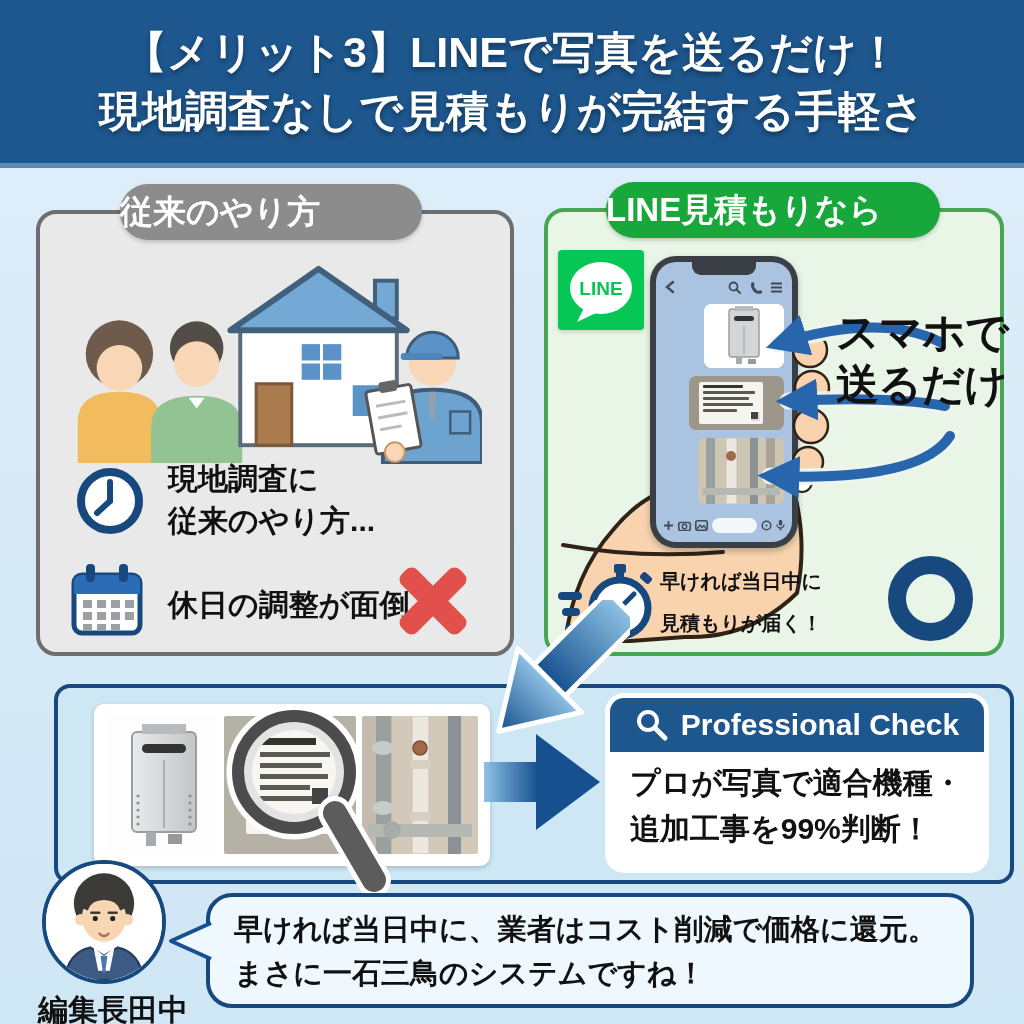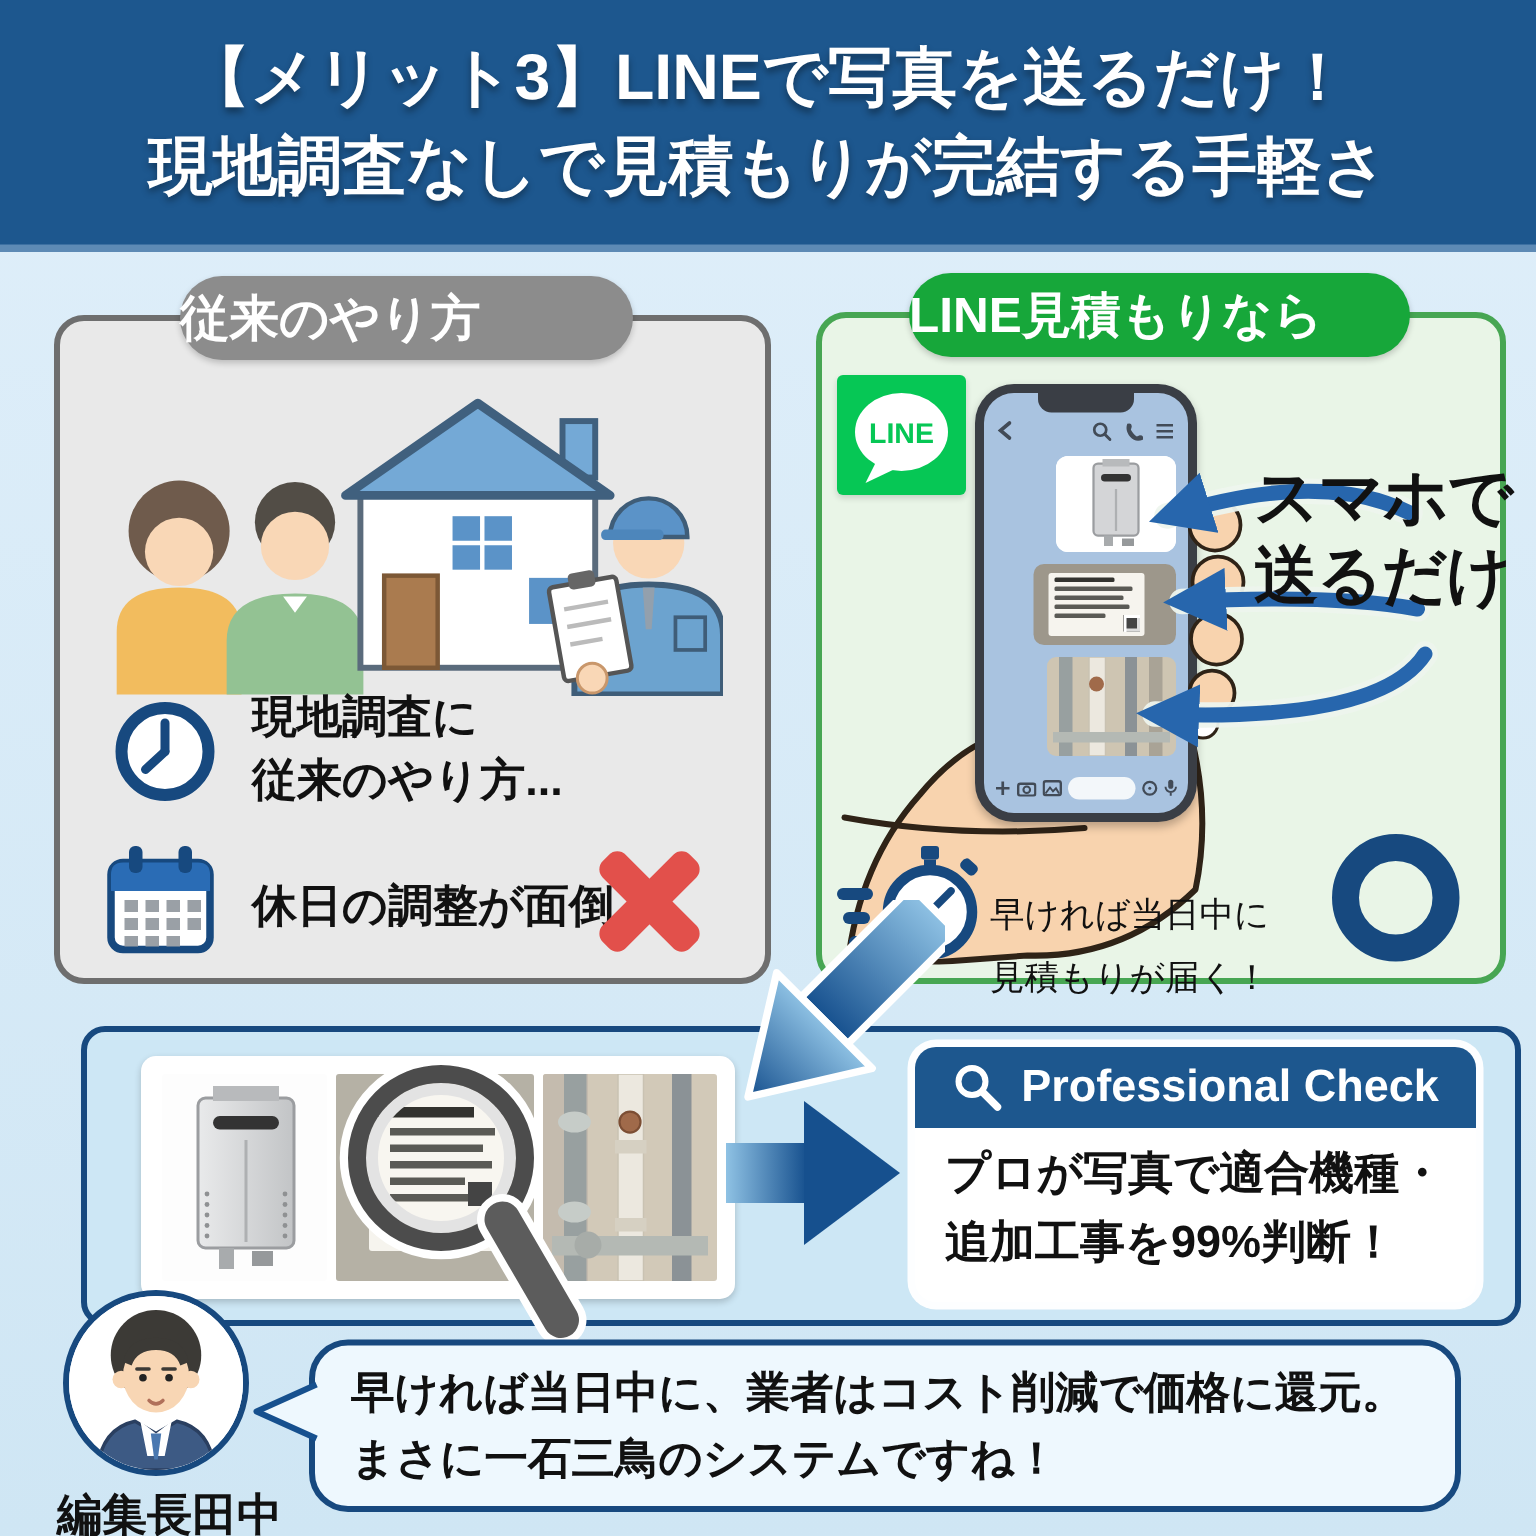--- a/index.html
+++ b/index.html
@@ -50,21 +50,21 @@
   .msg2{width:95px;height:54px;background:#9d978b;border-radius:7px;position:relative;overflow:hidden;}
   .msg2 .lbl{position:absolute;left:10px;top:6px;width:64px;height:42px;background:#f6f4ee;border-radius:2px;padding:3px 4px;box-sizing:border-box;}
   .lbl .bar{height:3px;background:#5a5a55;margin-bottom:3px;border-radius:1px;}
   .lbl .qr{position:absolute;right:3px;bottom:3px;width:11px;height:11px;background:#444;
     box-shadow:inset 2px 2px 0 #fff,inset -2px -2px 0 #ddd;}
   .msg3{width:86px;height:66px;border-radius:6px;overflow:hidden;}
   .botbar{position:absolute;left:7px;right:7px;bottom:6px;height:22px;display:flex;align-items:center;gap:4px;}
   .input-pill{flex:1;height:15px;background:#f3f7fa;border-radius:8px;}
   .note-text{left:836px;top:306px;font-size:43px;font-weight:800;line-height:52px;
     letter-spacing:-1px;z-index:5;color:#111;white-space:nowrap;}
-  .speed-text{left:660px;top:588px;font-size:23px;font-weight:400;line-height:42px;z-index:3;white-space:nowrap;}
+  .speed-text{left:660px;top:560px;font-size:20px;font-weight:700;line-height:42px;z-index:3;white-space:nowrap;}
   .o-mark{left:888px;top:556px;width:85px;height:85px;border-radius:50%;
     border:18px solid var(--accent_blue,#17497f);box-sizing:border-box;z-index:3;}
   
   .panel-bottom{left:36px;top:684px;width:952px;height:192px;background:var(--bottom_panel_bg,#cde7f5);
     border:4px solid var(--accent_blue,#1d5a8f);border-radius:16px;z-index:5;margin-left:18px;}
   .photo-strip{left:36px;top:16px;width:396px;height:162px;background:#fff;border-radius:10px;
     box-shadow:0 2px 5px rgba(0,0,0,.2);z-index:1;position:absolute;}
   .photo{position:absolute;top:12px;height:138px;overflow:hidden;border-radius:2px;}
   .procheck{left:552px;top:10px;width:374px;height:170px;border-radius:14px;overflow:hidden;
     box-shadow:0 0 0 5px rgba(255,255,255,.95);position:absolute;z-index:2;background:#fff;}

